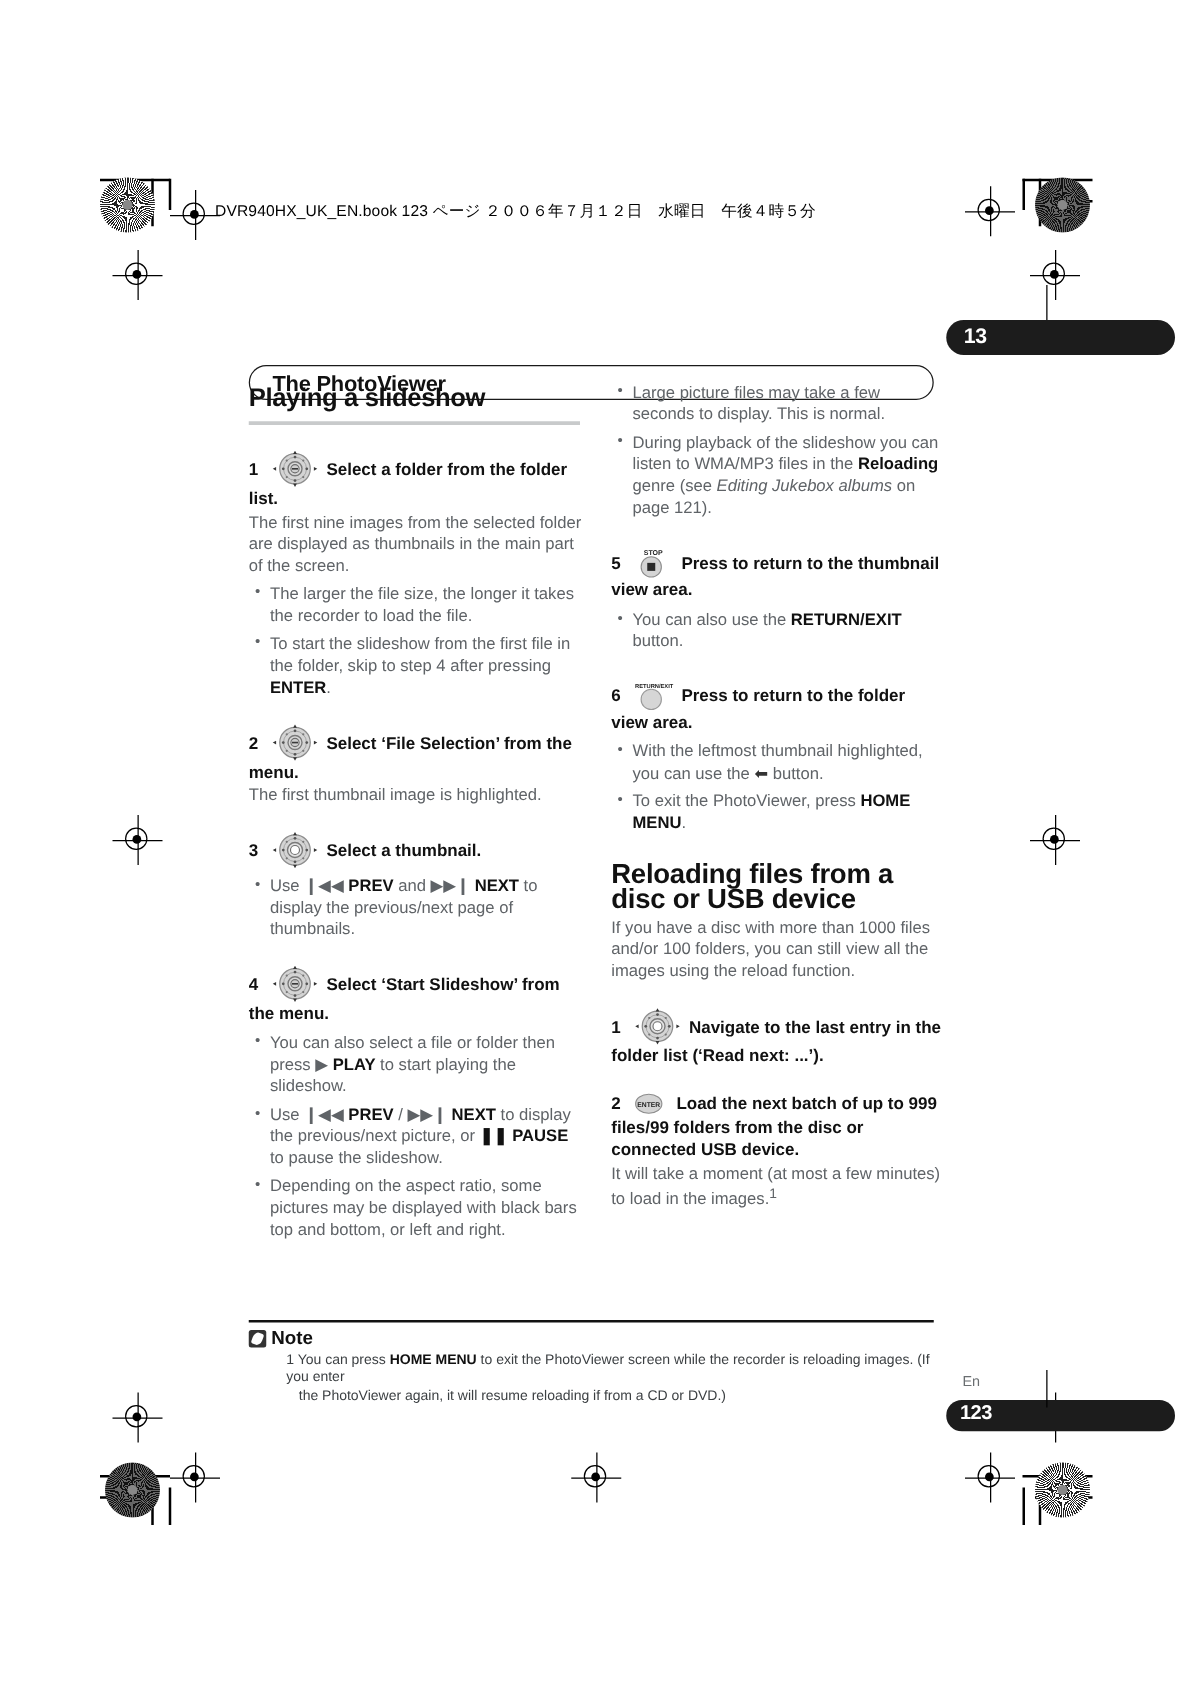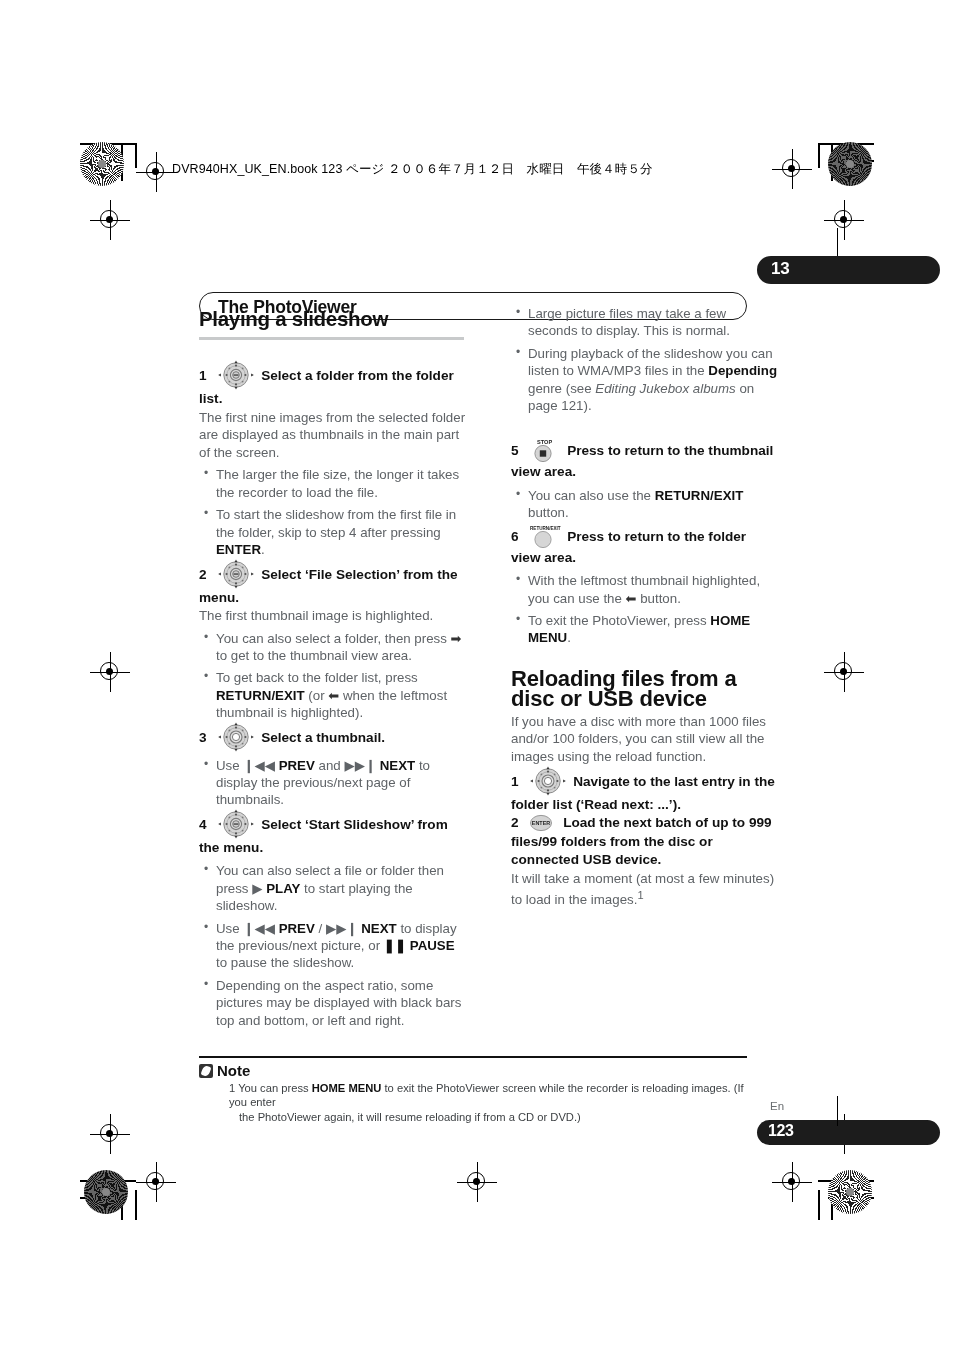--- a/index.html
+++ b/index.html
@@ -140,21 +140,21 @@
 
   
   .col {
     position: absolute;
     width: 267px;
     font-size: 13.3px;
     line-height: 17.6px;
     color: #5f6367;
   }
   .col.left  { left: 199px; top: 300px; }
-  .col.right { left: 511px; top: 300px; }
+  .col.right { left: 489px; top: 300px; }
 
   h1.section {
     font-size: 20.5px;
     font-weight: bold;
     color: #111;
     margin: 7px 0 0 0;
     letter-spacing: -0.3px;
     line-height: 24px;
   }
   .rule {
@@ -173,20 +173,21 @@
     letter-spacing: -0.2px;
   }
 
   p.body {
     margin: 0 0 0 0;
     color: #5f6367;
   }
 
   
   .step {
+    margin-top: 20px;
     position: relative;
     color: #111;
     font-weight: bold;
     font-size: 13.6px;
     line-height: 18.5px;
   }
   .step .num {
     font-weight: bold;
     color: #111;
   }
@@ -471,24 +472,20 @@
           <circle cx="25.6" cy="21.6" r="0.9" fill="#777"></circle>
         <path d="M19 0.5 L20.5 3.2 L17.5 3.2 Z" fill="#333"></path>
         <path d="M19 29.5 L17.5 26.8 L20.5 26.8 Z" fill="#333"></path>
         <path d="M1.2 15 L3.9 13.5 L3.9 16.5 Z" fill="#333"></path>
         <path d="M36.8 15 L34.1 16.5 L34.1 13.5 Z" fill="#333"></path>
       </svg>
     </span>
     <span class="step-text">Select ‘File Selection’ from the menu.</span>
   </div>
   <p class="body step-follow">The first thumbnail image is highlighted.</p>
-  <ul class="bullets">
-    <li>You can also select a folder, then press <span class="arrow-glyph">➡</span> to get to the thumbnail view area.</li>
-    <li>To get back to the folder list, press <b>RETURN/EXIT</b> (or <span class="arrow-glyph">⬅</span> when the leftmost thumbnail is highlighted).</li>
-  </ul>
 
   <div class="step">
     <span class="num">3</span>
     <span class="icon-dpad">
       <svg width="38" height="30" viewBox="0 0 38 30">
         <circle cx="19" cy="15" r="12.2" fill="#d4d4d4" stroke="#8d8d8d" stroke-width="1"></circle>
         <circle cx="19" cy="15" r="9.2" fill="none" stroke="#a6a6a6" stroke-width="0.8"></circle>
         <circle cx="19" cy="15" r="6.0" fill="#e2e2e2" stroke="#7a7a7a" stroke-width="1.1"></circle>
         <circle cx="19" cy="15" r="3.6" fill="#ffffff" stroke="#6e6e6e" stroke-width="0.9"></circle>
         <circle cx="19" cy="5.6" r="1.1" fill="#555"></circle>
@@ -540,21 +537,21 @@
     <li>You can also select a file or folder then press <span class="tg">▶&nbsp;<b>PLAY</b></span> to start playing the slideshow.</li>
     <li>Use <span class="tg">❙◀◀&nbsp;<b>PREV</b></span> / <span class="tg">▶▶❙&nbsp;<b>NEXT</b></span> to display the previous/next picture, or <span class="tg"><b>❚❚&nbsp;PAUSE</b></span> to pause the slideshow.</li>
     <li>Depending on the aspect ratio, some pictures may be displayed with black bars top and bottom, or left and right.</li>
   </ul>
 </div>
 
 <div class="col right">
 
   <ul class="bullets" style="margin-top:5px;">
     <li>Large picture files may take a few seconds to display. This is normal.</li>
-    <li>During playback of the slideshow you can listen to WMA/MP3 files in the <b>Depending</b> genre (see <i>Editing Jukebox albums</i> on page 121).</li>
+    <li>During playback of the slideshow you can listen to WMA/MP3 files in the <b>Reloading</b> genre (see <i>Editing Jukebox albums</i> on page 121).</li>
   </ul>
 
   <div class="step" style="margin-top:22px;">
     <span class="num">5</span>
     <span class="icon-btn">
       <svg width="34" height="27" viewBox="0 0 34 27">
         <text x="10" y="8" font-family="Liberation Sans, sans-serif" font-size="5.6" font-weight="bold" fill="#222">STOP</text>
         <circle cx="16" cy="17.5" r="8.1" fill="#d4d4d4" stroke="#8d8d8d" stroke-width="0.9"></circle>
         <rect x="12.8" y="14.3" width="6.4" height="6.4" fill="#2b2b2b"></rect>
       </svg>

